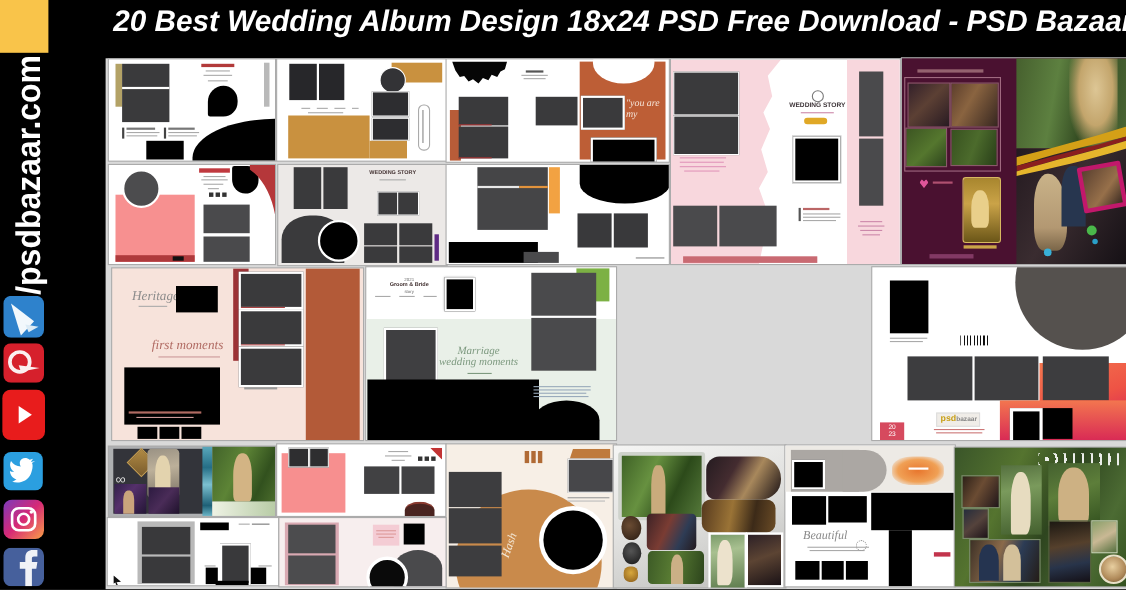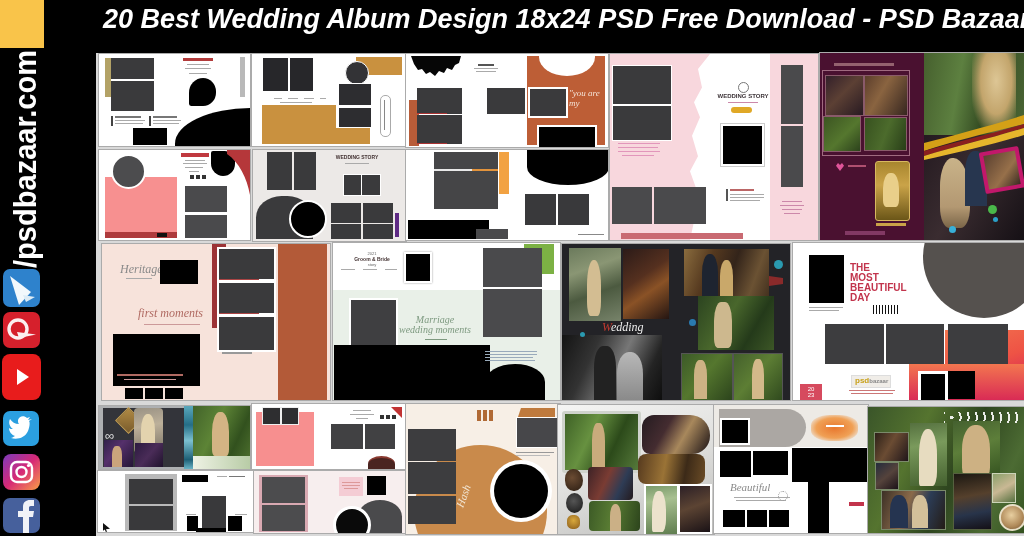--- a/index.html
+++ b/index.html
@@ -362,59 +362,29 @@
   <div class="bl" style="left:1px;top:102px;width:156px;height:55px;"></div>
 
   <div class="bl" style="left:152px;top:121px;width:60px;height:36px;border-radius:50% 50% 0 0;"></div>
 
   <div class="ln" style="left:152px;top:108px;width:52px;background:#9ab;"></div>
   <div class="ln" style="left:152px;top:111px;width:52px;background:#9ab;"></div>
   <div class="ln" style="left:152px;top:114px;width:48px;background:#9ab;"></div>
   <div class="ln" style="left:152px;top:117px;width:50px;background:#9ab;"></div>
 </div>
 
-<div class="t" style="left:466px;top:191px;width:228px;height:156px;background:#232327;">
-
-  <div class="abs" style="left:7px;top:4px;width:52px;height:73px;background:linear-gradient(160deg,#6b7a5c 0%,#8a9674 30%,#4c5a40 60%,#77836a 100%);"></div>
-  <div class="abs" style="left:25px;top:16px;width:14px;height:56px;background:#d3bd92;border-radius:45% 45% 25% 25%;"></div>
-
-  <div class="abs" style="left:61px;top:5px;width:46px;height:70px;background:linear-gradient(145deg,#2c1b18 0%,#55301f 40%,#8a5226 60%,#241512 100%);"></div>
-
-  <div class="abs" style="left:122px;top:5px;width:85px;height:47px;background:linear-gradient(110deg,#8a6c3e 0%,#55391f 30%,#33241a 55%,#6b5233 80%,#44311f 100%);"></div>
-  <div class="abs" style="left:140px;top:10px;width:16px;height:42px;background:#1e2430;border-radius:45% 45% 0 0;"></div>
-  <div class="abs" style="left:158px;top:16px;width:13px;height:36px;background:#c9a86a;border-radius:45% 45% 0 0;"></div>
-
-  <div class="abs" style="left:136px;top:52px;width:76px;height:54px;background:linear-gradient(120deg,#2c4420 0%,#49672c 40%,#243a1a 70%,#3c5626 100%);"></div>
-  <div class="abs" style="left:152px;top:58px;width:18px;height:46px;background:#cdb88e;border-radius:40% 40% 20% 20%;"></div>
-
-  <div class="abs" style="left:40px;top:76px;width:90px;color:#eee;font-style:italic;font-size:12px;font-family:'Liberation Serif',serif;"><span style="color:#c03a30;">W</span>edding</div>
-
-  <div class="abs" style="left:0px;top:91px;width:100px;height:65px;background:linear-gradient(115deg,#141414 0%,#333 30%,#777 55%,#242424 80%,#0e0e0e 100%);"></div>
-  <div class="abs" style="left:55px;top:108px;width:26px;height:48px;background:linear-gradient(180deg,#b8b8b8,#8a8a8a);border-radius:45% 45% 0 0;"></div>
-  <div class="abs" style="left:32px;top:102px;width:22px;height:54px;background:#222;border-radius:40% 40% 0 0;"></div>
-
-  <div class="abs" style="left:119px;top:109px;width:50px;height:46px;background:linear-gradient(130deg,#3c5a28 0%,#55772e 45%,#2c441c 100%);border:1px solid #555;"></div>
-  <div class="abs" style="left:132px;top:116px;width:13px;height:39px;background:#cdb284;border-radius:40% 40% 0 0;"></div>
-  <div class="abs" style="left:171px;top:109px;width:48px;height:46px;background:linear-gradient(130deg,#44602c 0%,#5d7e34 45%,#304a1e 100%);border:1px solid #555;"></div>
-  <div class="abs" style="left:190px;top:115px;width:12px;height:40px;background:#d3b98a;border-radius:40% 40% 0 0;"></div>
-
-  <div class="abs" style="left:212px;top:16px;width:9px;height:9px;background:#2a9ab0;border-radius:50%;box-shadow:-86px 58px 0 -1px #2a7ab0,-196px 70px 0 -2px #2a9ab0;"></div>
-
-  <div class="abs" style="left:207px;top:32px;width:14px;height:10px;background:#8a2a2a;clip-path:polygon(0 0,100% 20%,100% 80%,0 100%);"></div>
-</div>
 
 <div class="t" style="left:697px;top:190px;width:231px;height:157px;">
 
   <div class="abs" style="left:130px;top:-47px;width:122px;height:122px;border-radius:50%;background:#55514e;"></div>
 
   <div class="bl" style="left:16px;top:12px;width:35px;height:48px;"></div>
   <div class="ln" style="left:16px;top:64px;width:34px;"></div>
   <div class="ln" style="left:16px;top:67px;width:30px;"></div>
 
-  <div class="abs" style="left:57px;top:20px;width:60px;color:#c2344c;font-weight:bold;font-size:10px;line-height:10px;">THE<br>MOST<br>BEAUTIFUL<br>DAY</div>
 
   <div class="abs" style="left:80px;top:62px;width:26px;height:9px;background:repeating-linear-gradient(90deg,#111 0 1px,#fff 1px 3px);"></div>
 
   <div class="b" style="left:32px;top:81px;width:59px;height:40px;background:#3d3d3f;"></div>
   <div class="b" style="left:93px;top:81px;width:58px;height:40px;background:#3d3d3f;"></div>
 
   <div class="abs" style="left:152px;top:87px;width:79px;height:52px;background:linear-gradient(160deg,#f3764f 0%,#ee5345 60%,#d92b55 100%);"></div>
   <div class="b" style="left:155px;top:81px;width:60px;height:40px;background:#3d3d3f;"></div>
 
   <div class="abs" style="left:116px;top:121px;width:115px;height:36px;background:linear-gradient(180deg,#f3764f 0%,#d92b55 100%);"></div>

